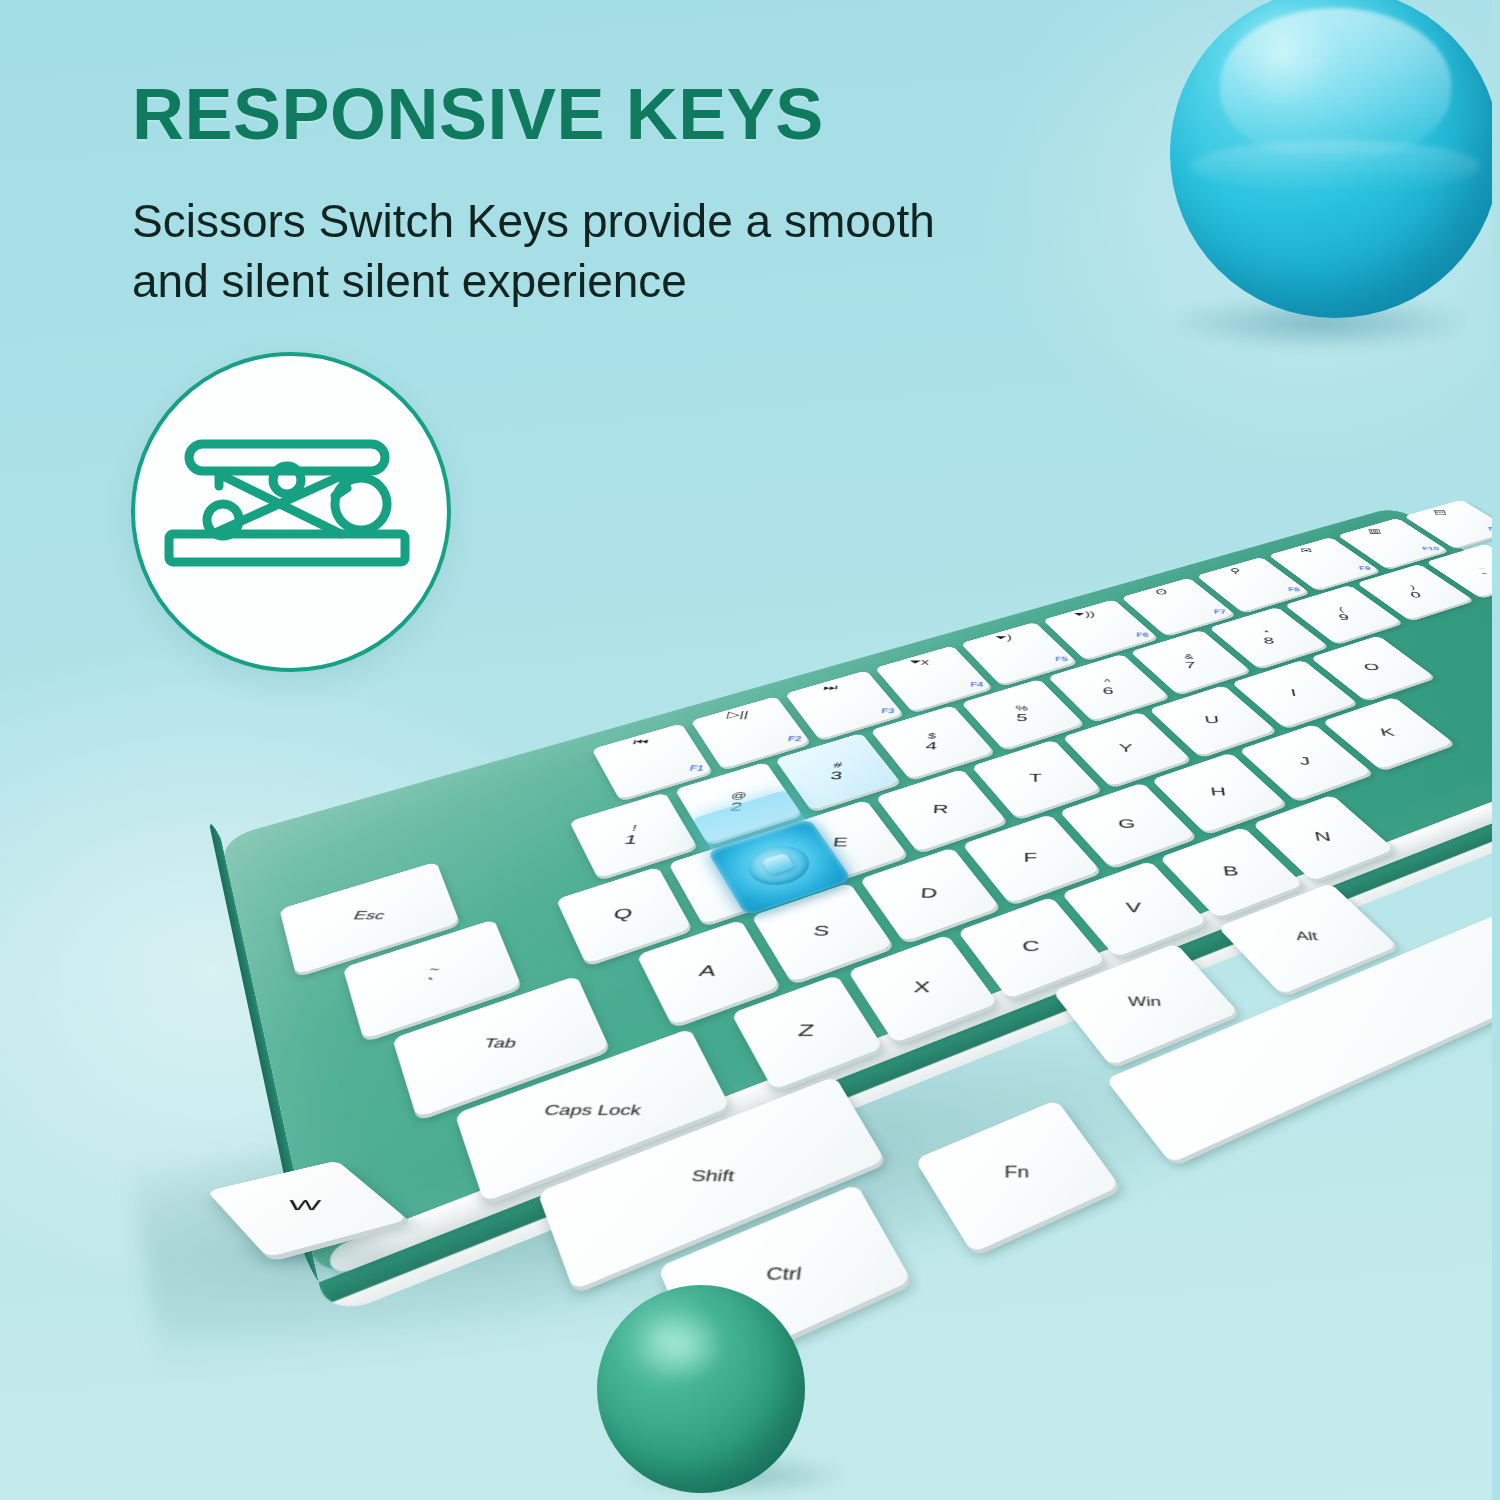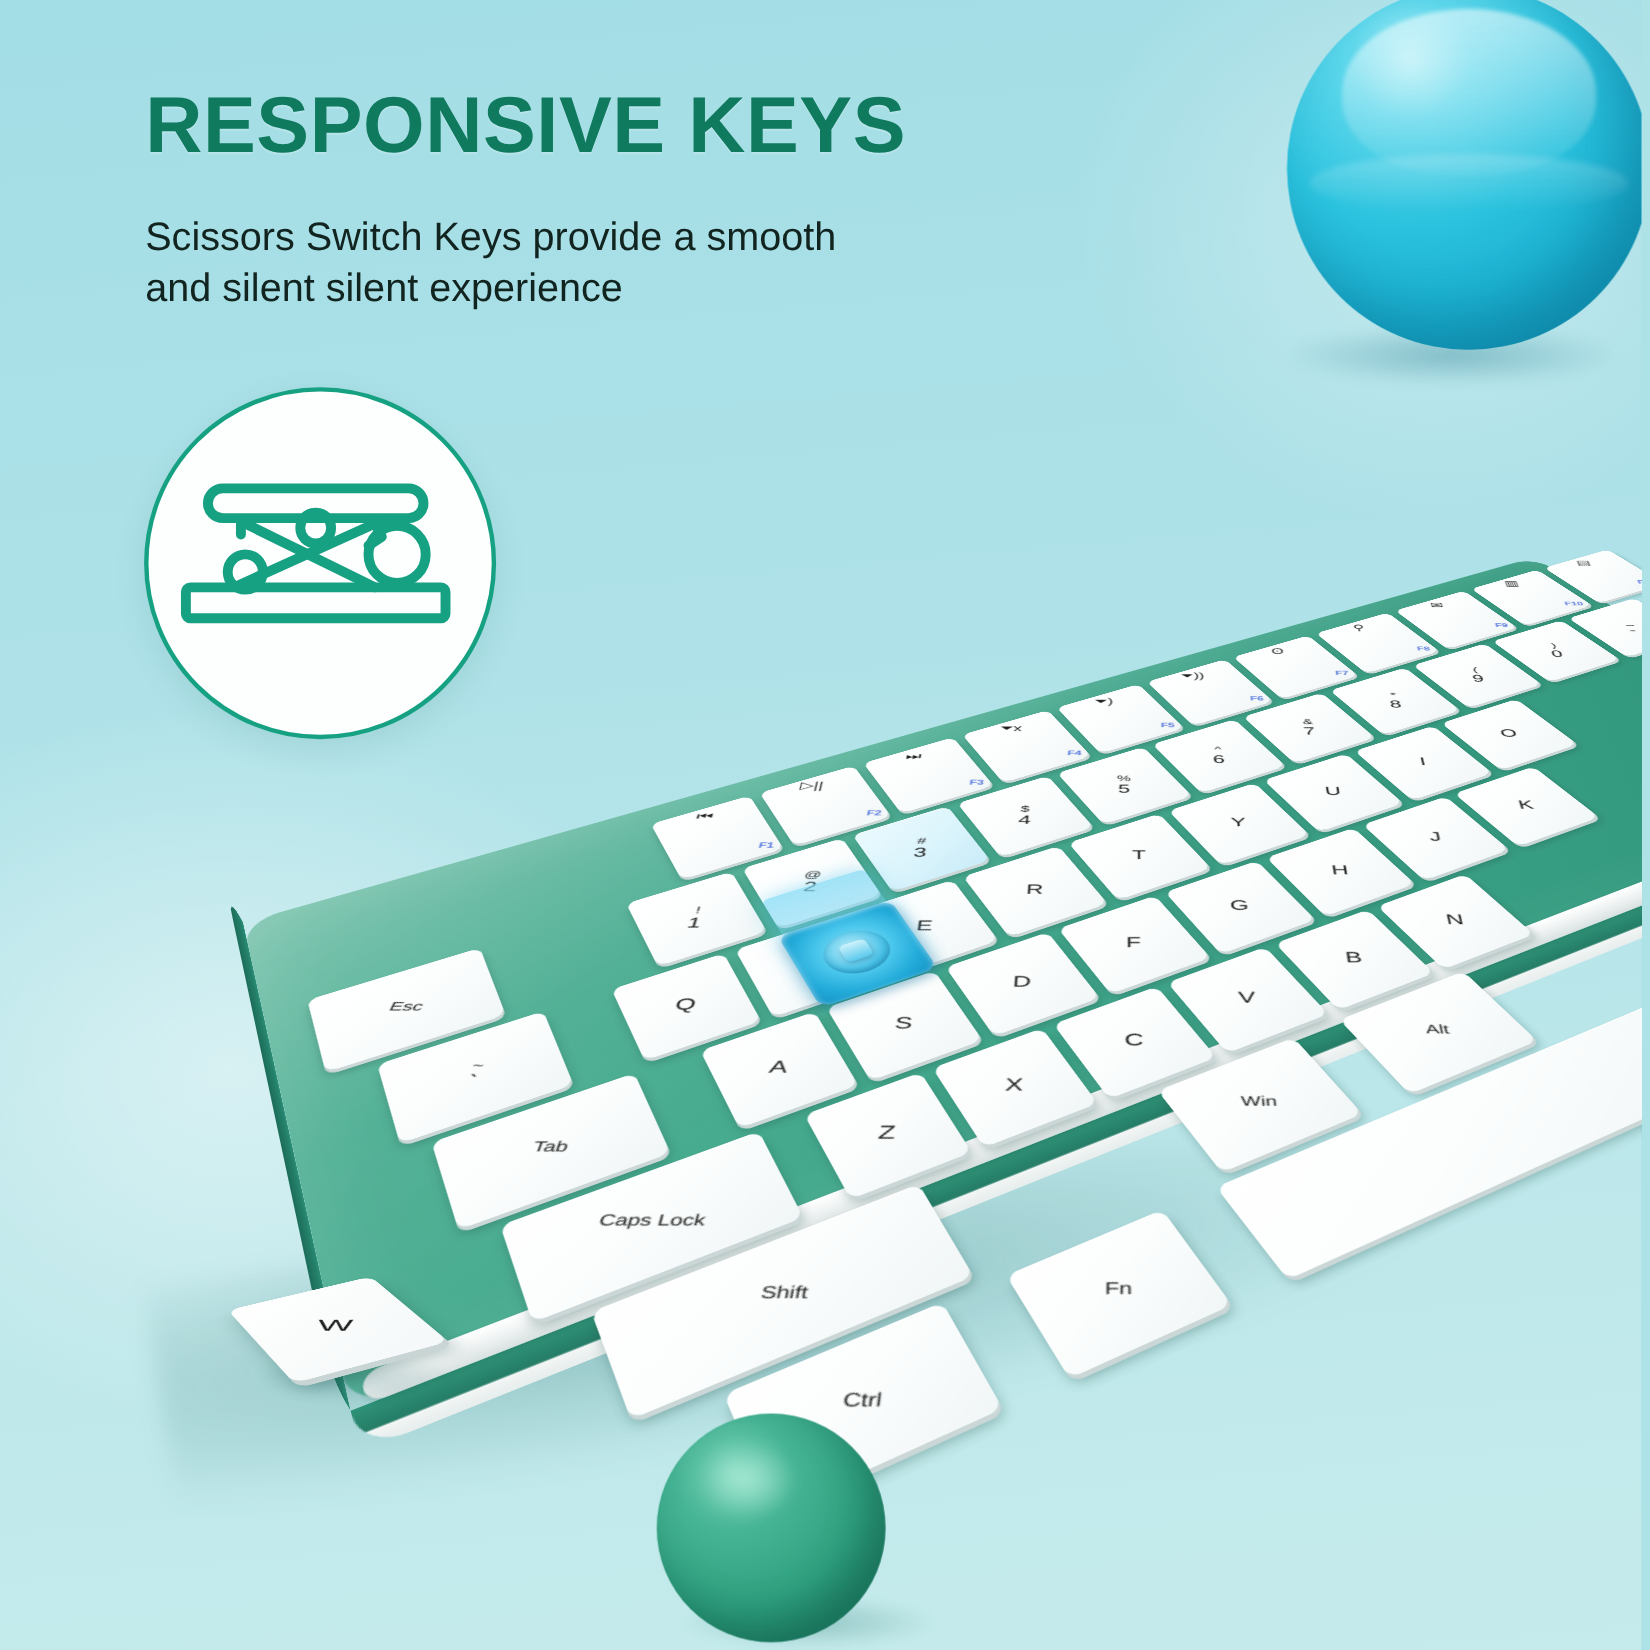--- a/index.html
+++ b/index.html
@@ -22,21 +22,21 @@
 
   
   .headline{
     position:absolute;left:132px;top:78px;width:980px;
     font-size:72px;font-weight:bold;letter-spacing:.5px;
     color:#0F7A5E;line-height:1.02;
     text-shadow:0 2px 0 rgba(255,255,255,.18);
   }
   .subhead{
     position:absolute;left:132px;top:192px;width:940px;
-    font-size:36px;font-weight:400;line-height:1.30;
+    font-size:46px;font-weight:400;line-height:1.30;
     color:#12241F;
   }
   .subhead span{display:block;}
 
   
   .badge{
     position:absolute;left:131px;top:352px;width:312px;height:312px;
     border-radius:50%;background:#FDFEFE;
     border:4px solid #17A183;
     box-shadow:0 10px 30px rgba(20,90,80,.10);

